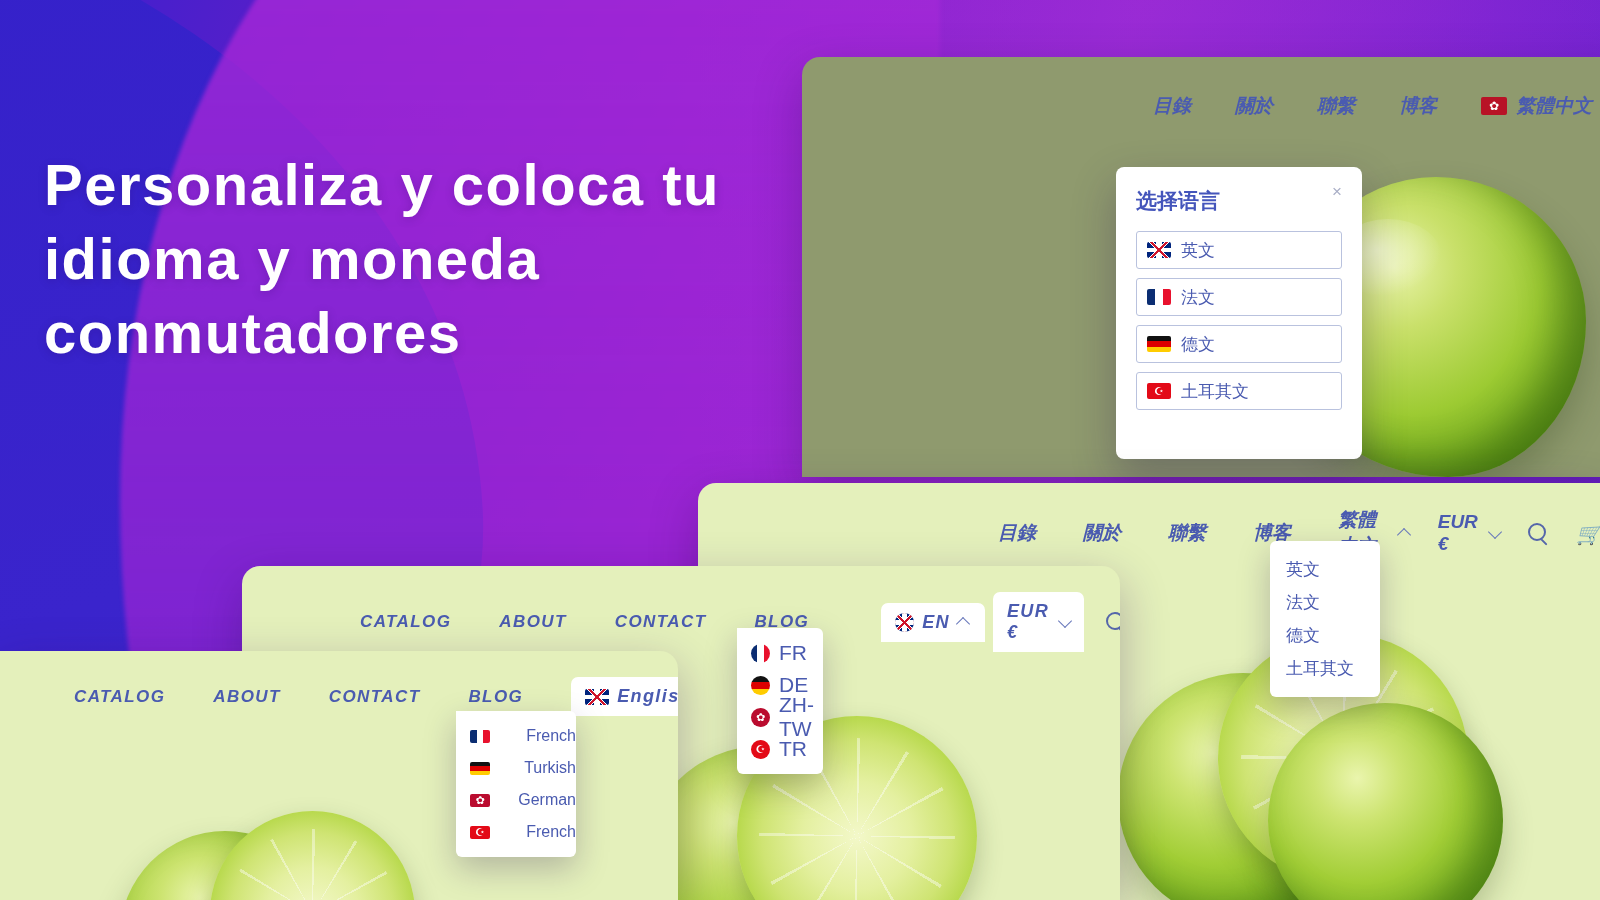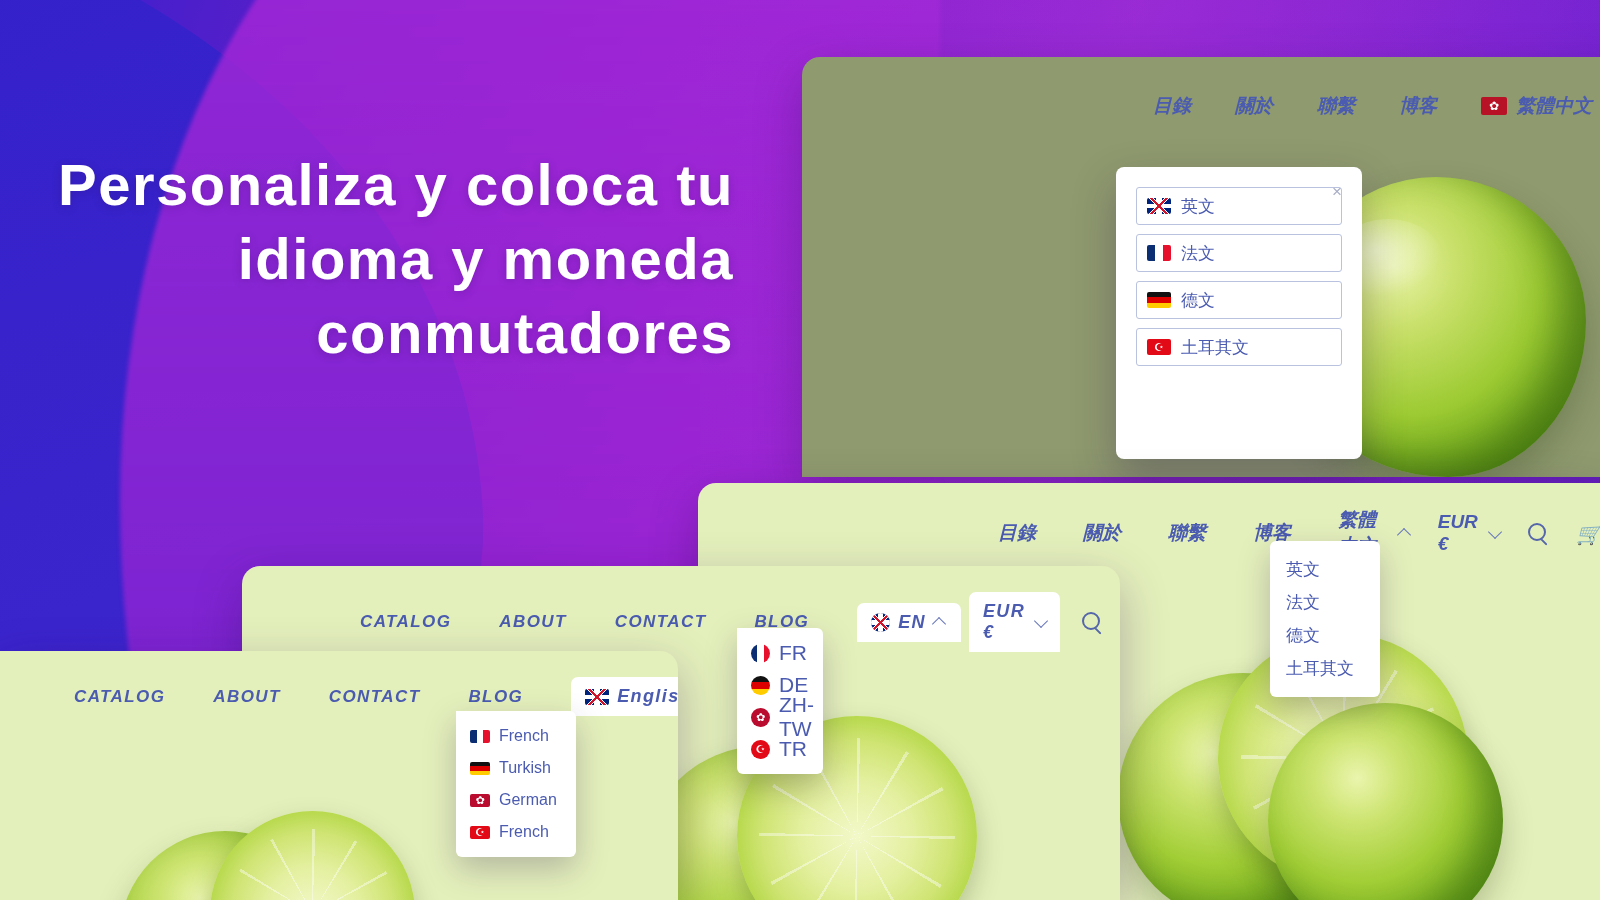--- a/index.html
+++ b/index.html
@@ -29,21 +29,21 @@
     filter:blur(2px);
   }
   .bg-glow {
     position:absolute; right:-200px; top:-250px; width:1100px; height:1100px;
     background:radial-gradient(circle at 40% 45%, rgba(150,44,214,.55), rgba(90,30,200,0) 65%);
   }
 
   
   .hero {
     position:absolute; left:44px; top:148px; width:690px;
-    text-align:right; color:#fff;
+    color:#fff;
     font-size:58px; line-height:1.28; font-weight:700;
     letter-spacing:1.5px;
     text-shadow:0 2px 10px rgba(40,10,90,.22);
   }
 
   
   .card {
     position:absolute; border-radius:18px;
     box-shadow:0 16px 48px rgba(45,10,90,.30);
     overflow:hidden;
@@ -233,21 +233,21 @@
     background:#e4f0bb;
     border-radius:0 18px 0 0;
   }
   #card-left .nav {
     position:absolute; left:74px; top:26px; font-size:17px; letter-spacing:1.4px;
   }
   #card-left .nav .nav-link { margin-right:48px; }
   #dd-english {
     left:456px; top:711px; width:120px; padding:9px 0 9px 14px; border-radius:0 6px 6px 6px;
   }
-  #dd-english .dd-item { height:32px; font-size:16px; }
+  #dd-english .dd-item { height:32px; font-size:16px;justify-content:space-between; }
   #card-left .lime-d { position:absolute; left:120px; top:160px; width:330px; height:240px; }
 </style>
 </head>
 <body>
 
 <div class="bg">
   <div class="bg-base"></div>
   <div class="bg-blue"></div>
   <div class="bg-sweep"></div>
   <div class="bg-glow"></div>
@@ -264,20 +264,21 @@
     <span class="nav-link">博客</span>
     <span class="lang-chip nav-link">
       <span class="flag-badge">✿</span>
       <span>繁體中文</span>
     </span>
   </div>
 </div>
 
 <div id="lang-modal">
   <div class="m-close">×</div>
+  <div class="m-title">选择语言</div>
   <div class="m-item">
     <span class="fl sq fl-uk"></span>
     <span>英文</span>
   </div>
   <div class="m-item">
     <span class="fl sq fl-fr"></span>
     <span>法文</span>
   </div>
   <div class="m-item">
     <span class="fl sq fl-de"></span>
@@ -325,21 +326,21 @@
 <div class="card" id="card-center">
   <div class="lime-c">
     <div class="lime-half" style="left:0;top:30px;width:240px;height:240px;"></div>
     <div class="lime-cut" style="left:95px;top:0;width:240px;height:240px;"></div>
   </div>
   <div class="nav">
     <span class="nav-link">CATALOG</span>
     <span class="nav-link">ABOUT</span>
     <span class="nav-link">CONTACT</span>
     <span class="nav-link">BLOG</span>
-    <span class="pill" style="margin-right:8px;">
+    <span class="pill" style="margin-right:8px;margin-left:24px;">
       <span class="fl rd fl-uk"></span>
       <span>EN</span>
       <span class="chev"></span>
     </span>
     <span class="pill" style="margin-right:22px;">
       <span>EUR €</span>
       <span class="chev down"></span>
     </span>
     <span class="icon-btn" style="margin-right:22px;">
         <span class="ic-search"></span>

